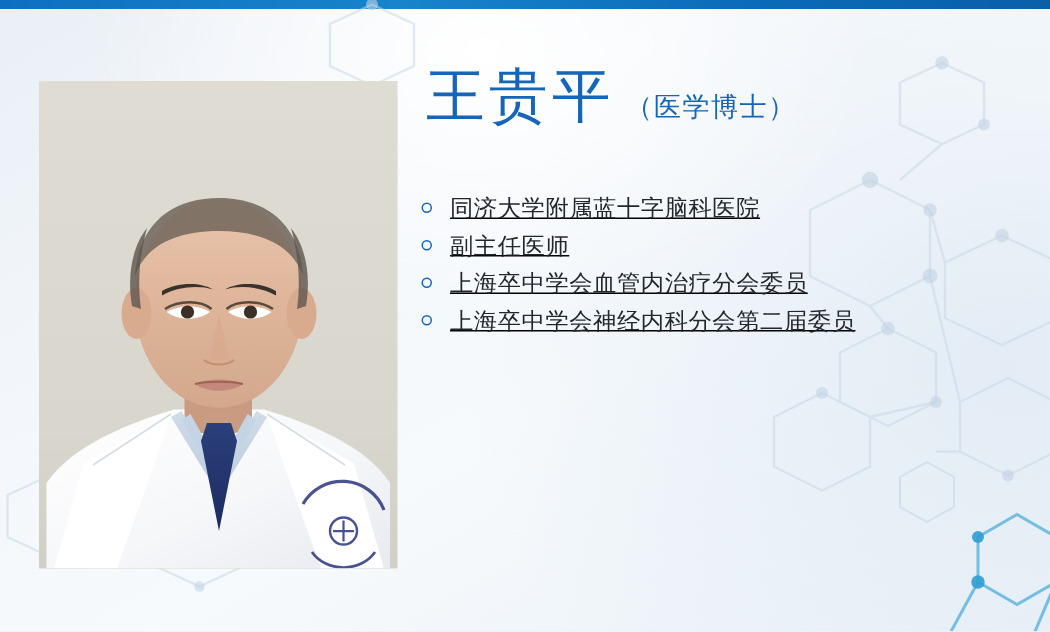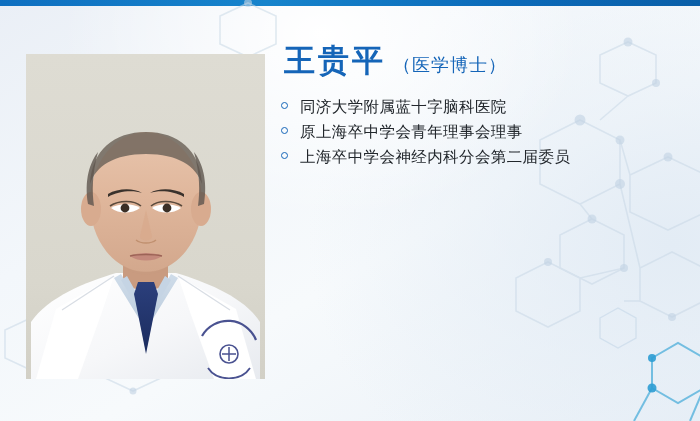--- a/index.html
+++ b/index.html
@@ -30,29 +30,29 @@
   #photo-frame svg{display:block;width:239px;height:325px;}
   
   #info{
     position:absolute;left:281px;top:44px;width:410px;
   }
   #name-row{
     display:flex;align-items:baseline;white-space:nowrap;
     margin-left:3px;
   }
   #name{
-    font-size:31px;font-weight:bold;color:#1565b8;
+    font-size:39px;font-weight:normal;color:#1565b8;
     letter-spacing:3px;line-height:1.1;
   }
   #credential{
     font-size:18px;color:#1565b8;letter-spacing:1px;
     margin-left:7px;line-height:1.1;
   }
   ul#bullets{
-    list-style:none;margin:16px 0 0 0;padding:0;
+    list-style:none;margin:40px 0 0 0;padding:0;text-decoration:underline;
   }
   ul#bullets li{
     position:relative;padding-left:19px;
     font-size:15.5px;color:#22272c;letter-spacing:0.4px;
     line-height:25px;margin-bottom:0;
   }
   ul#bullets li .ring{
     position:absolute;left:0;top:8px;
     width:7px;height:7px;border:1.6px solid #1565b8;border-radius:50%;
     box-sizing:border-box;
@@ -204,21 +204,25 @@
       <span id="credential">（医学博士）</span>
     </div>
 
     <ul id="bullets">
       <li>
         <span class="ring"></span>
         <span class="cont">同济大学附属蓝十字脑科医院</span>
       </li>
       <li>
         <span class="ring"></span>
-        <span class="cont">原上海卒中学会青年理事会理事</span>
+        <span class="cont">副主任医师</span>
+      </li>
+      <li>
+        <span class="ring"></span>
+        <span class="cont">上海卒中学会血管内治疗分会委员</span>
       </li>
       <li>
         <span class="ring"></span>
         <span class="cont">上海卒中学会神经内科分会第二届委员</span>
       </li>
     </ul>
   </div>
 
 </div>
 

